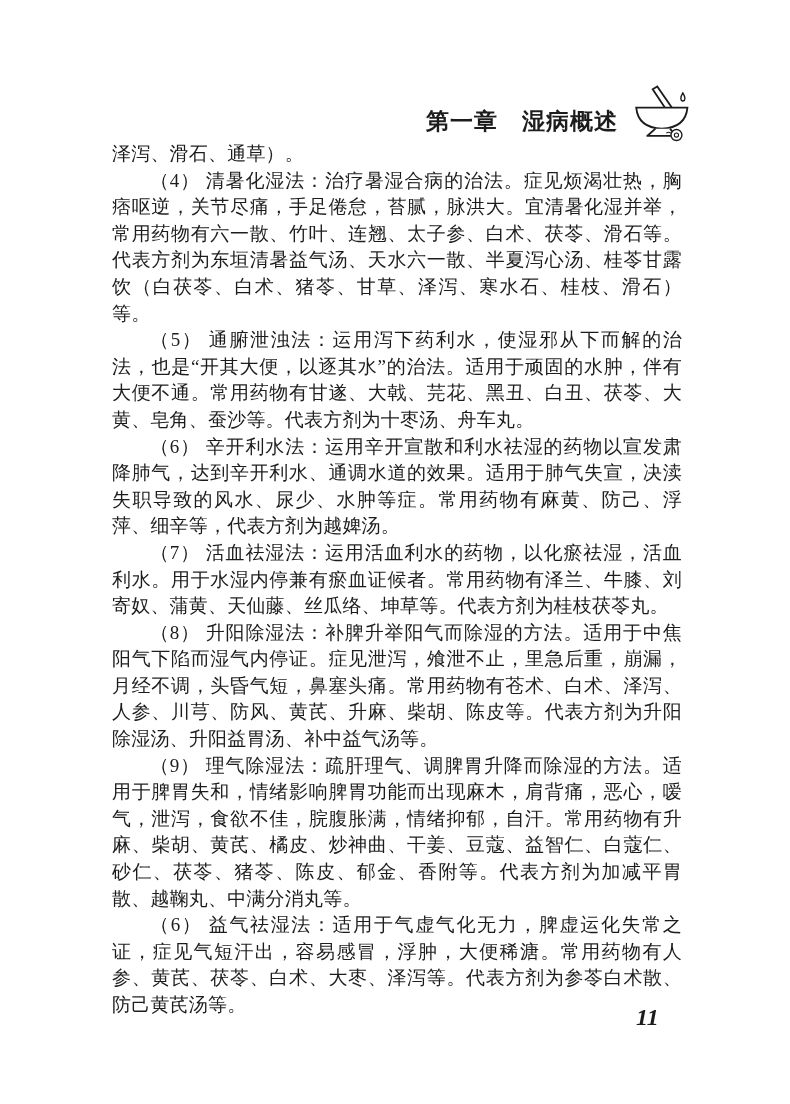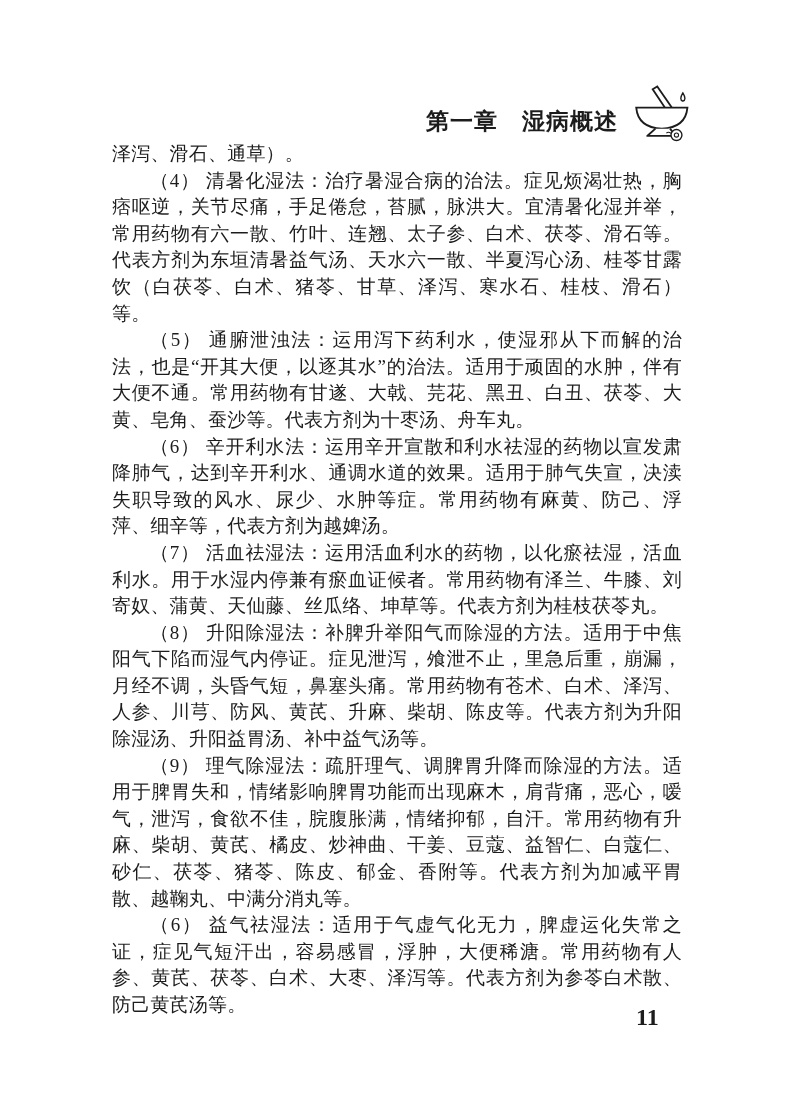--- a/index.html
+++ b/index.html
@@ -42,20 +42,21 @@
     text-indent: 2em;
     letter-spacing: 0.2px;
   }
   .body-text p.no-indent { text-indent: 0; }
   .page-number {
     position: absolute;
     left: 636px;
     top: 1004px;
     font-size: 24px;
     font-weight: bold;
+    font-style: italic;
     font-family: "Liberation Serif", "DejaVu Serif", serif;
     color: #1c1c1c;
   }
 </style>
 </head>
 <body>
 
 <div class="page">
 
   <div class="chapter-header">

